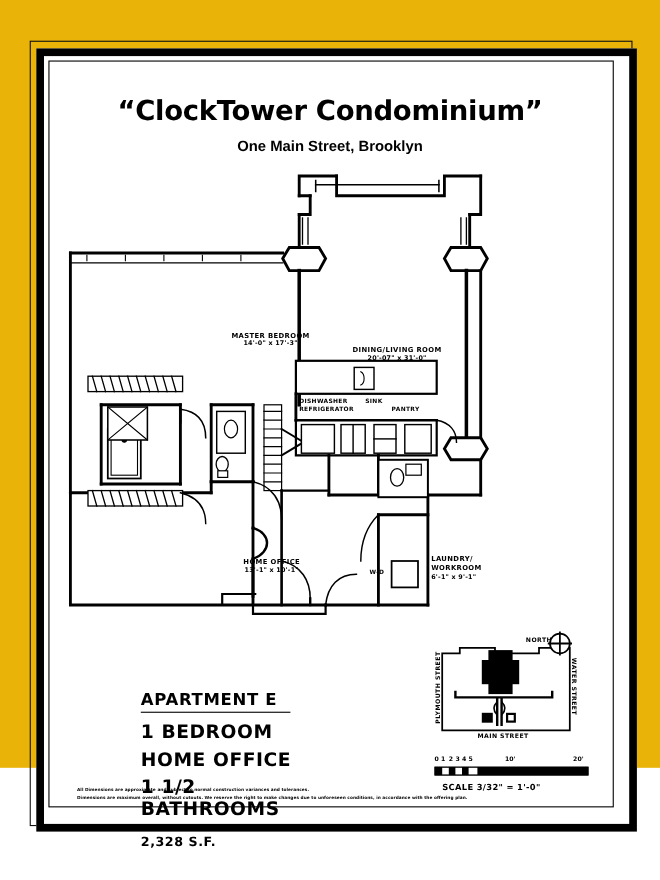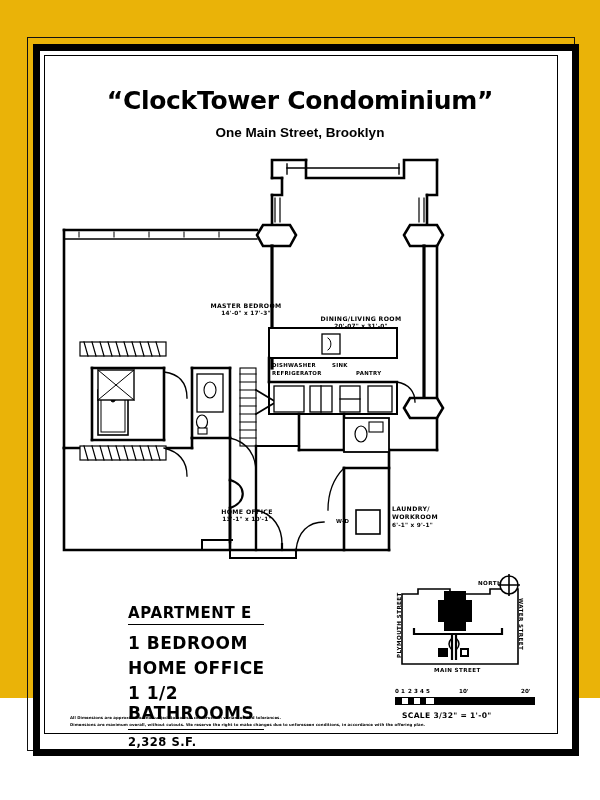--- a/index.html
+++ b/index.html
@@ -33,21 +33,21 @@
           white-space:nowrap;}
   .rlabel .nm{font-size:6.2px;letter-spacing:.35px;display:block;}
   .rlabel .dm{font-size:5.8px;letter-spacing:.2px;display:block;}
   .rlabel.left-al{text-align:left;}
 
   .applabel{position:absolute;font-weight:700;font-size:5.4px;
             font-family:"DejaVu Sans", sans-serif;letter-spacing:.3px;
             white-space:nowrap;}
 
   
-  #info{position:absolute;left:128px;top:604px;width:180px;}
+  #info{position:absolute;left:128px;top:627px;width:180px;}
   #info .apt{font-size:15px;font-weight:700;letter-spacing:.6px;
              font-family:"DejaVu Sans", sans-serif;padding-bottom:2px;}
   #info .rule{border-bottom:1.6px solid #000;width:136px;margin-bottom:5px;}
   #info .li{font-size:17px;font-weight:700;letter-spacing:.5px;
             font-family:"DejaVu Sans", sans-serif;padding:2.5px 0;}
   #info .rule2{border-bottom:1.4px solid #000;width:136px;margin:4px 0 5px 0;}
   #info .sf{font-size:11.5px;font-weight:700;letter-spacing:.5px;
             font-family:"DejaVu Sans", sans-serif;}
 
   

